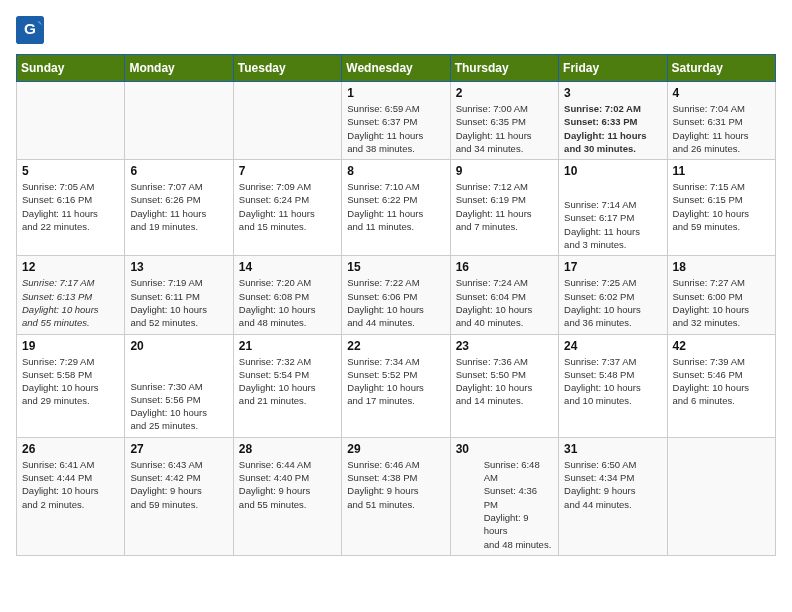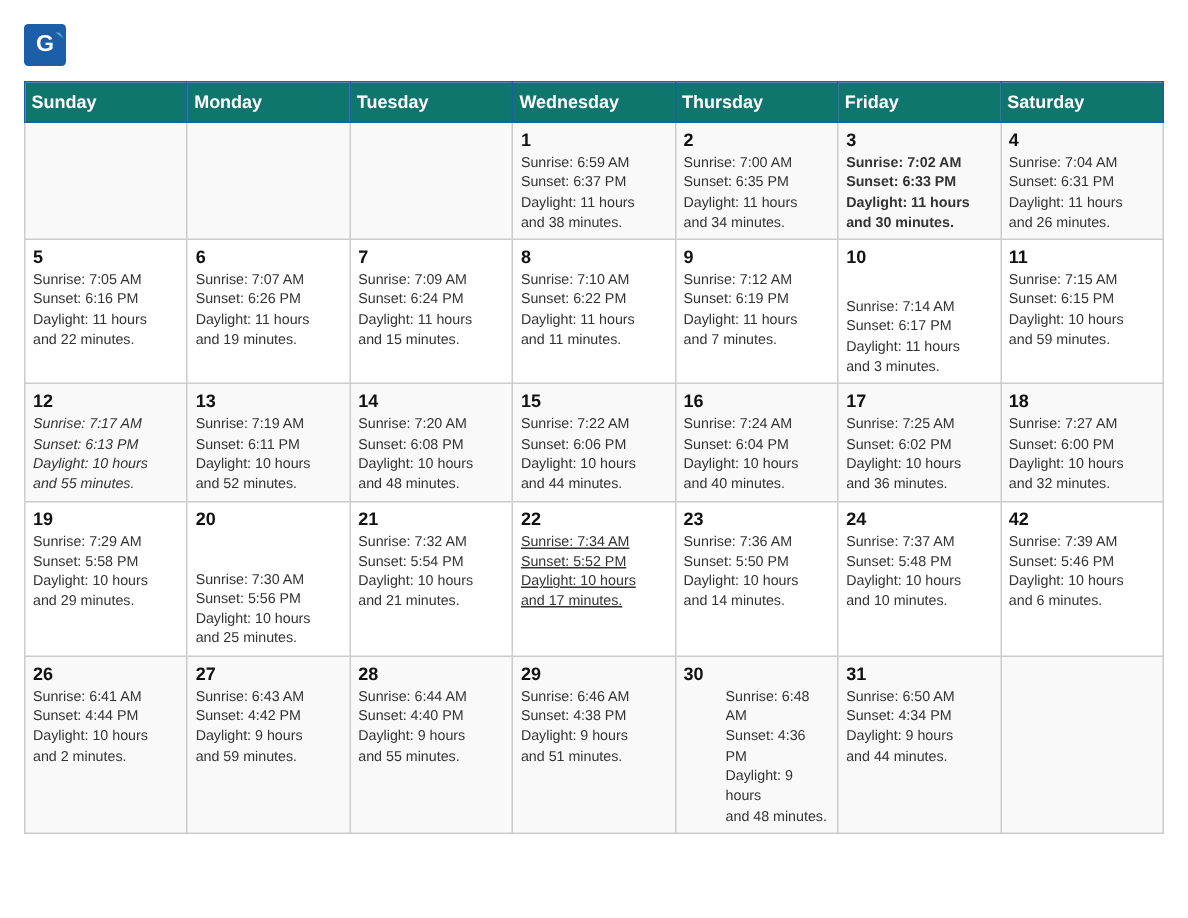--- a/index.html
+++ b/index.html
@@ -44,21 +44,21 @@
     }
     .location {
       font-size: 14px;
       color: #444;
     }
     table {
       width: 100%;
       border-collapse: collapse;
     }
     thead tr {
-      background-color: #0f766e;
+      background-color: #4d7c0f;
     }
     thead th {
       color: #fff;
       font-size: 12px;
       font-weight: bold;
       padding: 6px 4px;
       text-align: left;
       border: 1px solid #1a5fa8;
     }
     tbody td {
@@ -277,21 +277,21 @@
         </td>
         <td>
           <div class="day-number">21</div>
           <div class="day-info" style="white-space: pre-line;">Sunrise: 7:32 AM
 Sunset: 5:54 PM
 Daylight: 10 hours
 and 21 minutes.</div>
         </td>
         <td>
           <div class="day-number">22</div>
-          <div class="day-info" style="white-space: pre-line; text-decoration: underline;">Sunrise: 7:34 AM
+          <div class="day-info" style="white-space: pre-line;">Sunrise: 7:34 AM
 Sunset: 5:52 PM
 Daylight: 10 hours
 and 17 minutes.</div>
         </td>
         <td>
           <div class="day-number">23</div>
           <div class="day-info" style="white-space: pre-line;">Sunrise: 7:36 AM
 Sunset: 5:50 PM
 Daylight: 10 hours
 and 14 minutes.</div>

